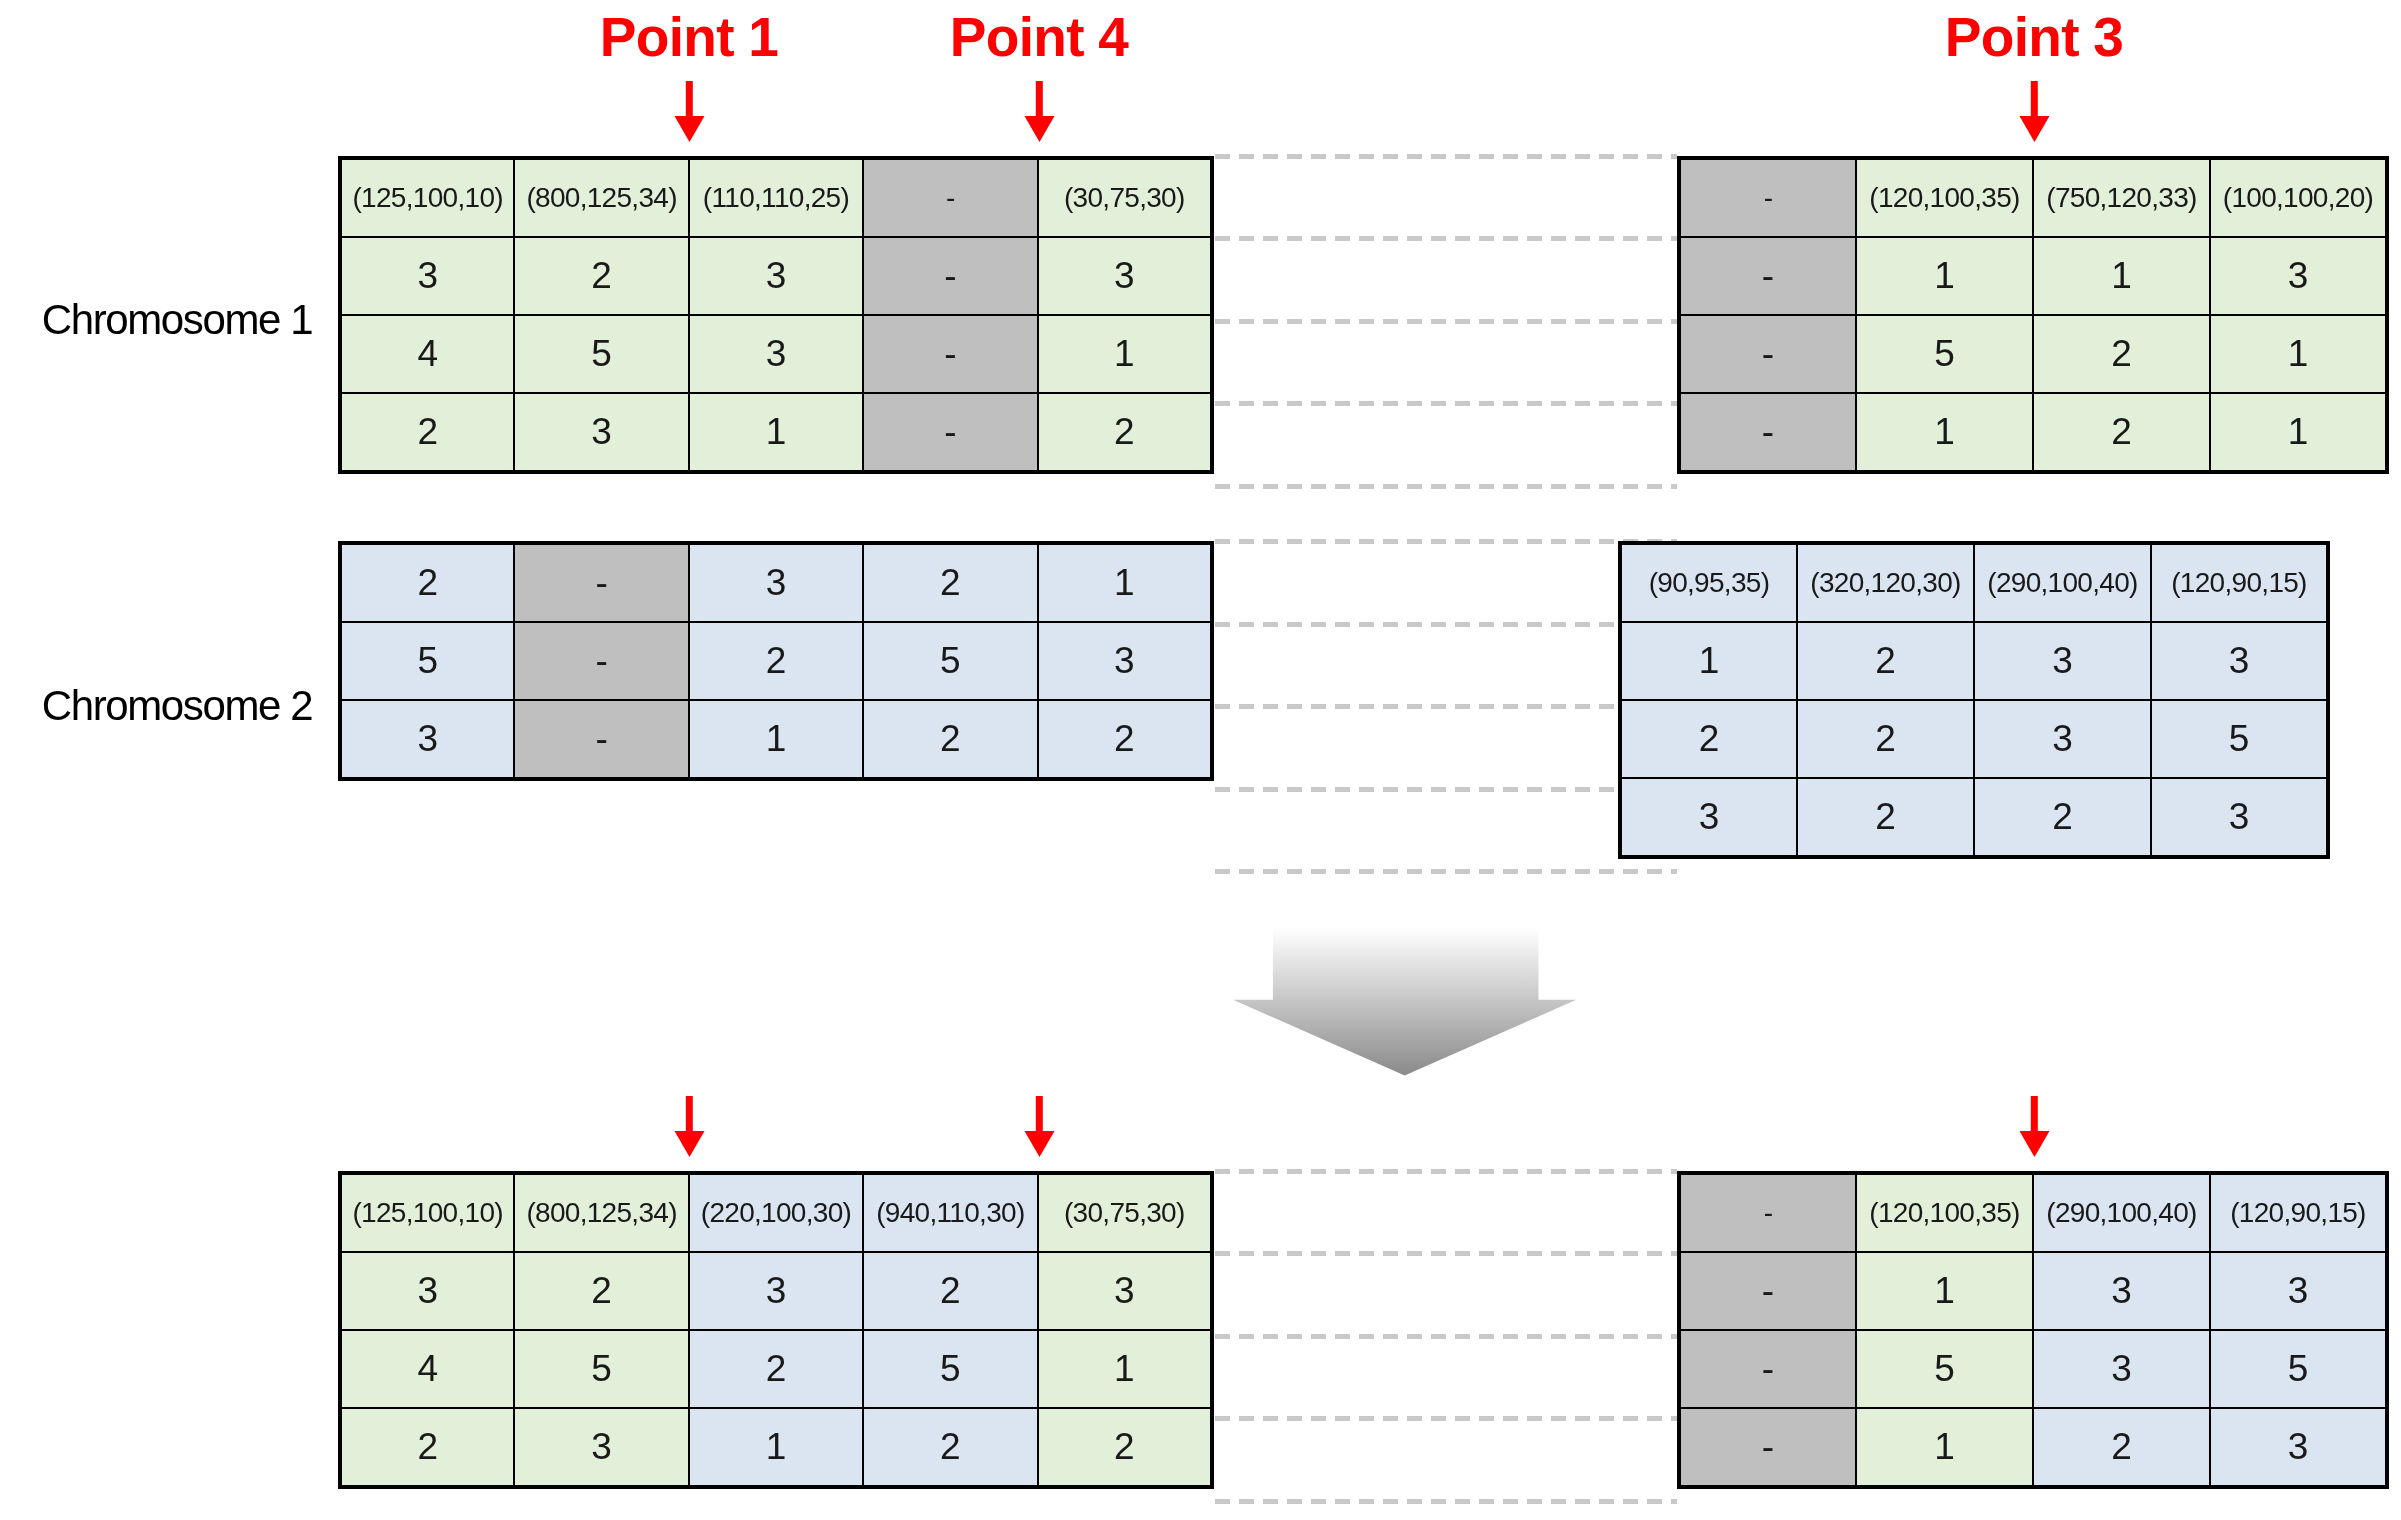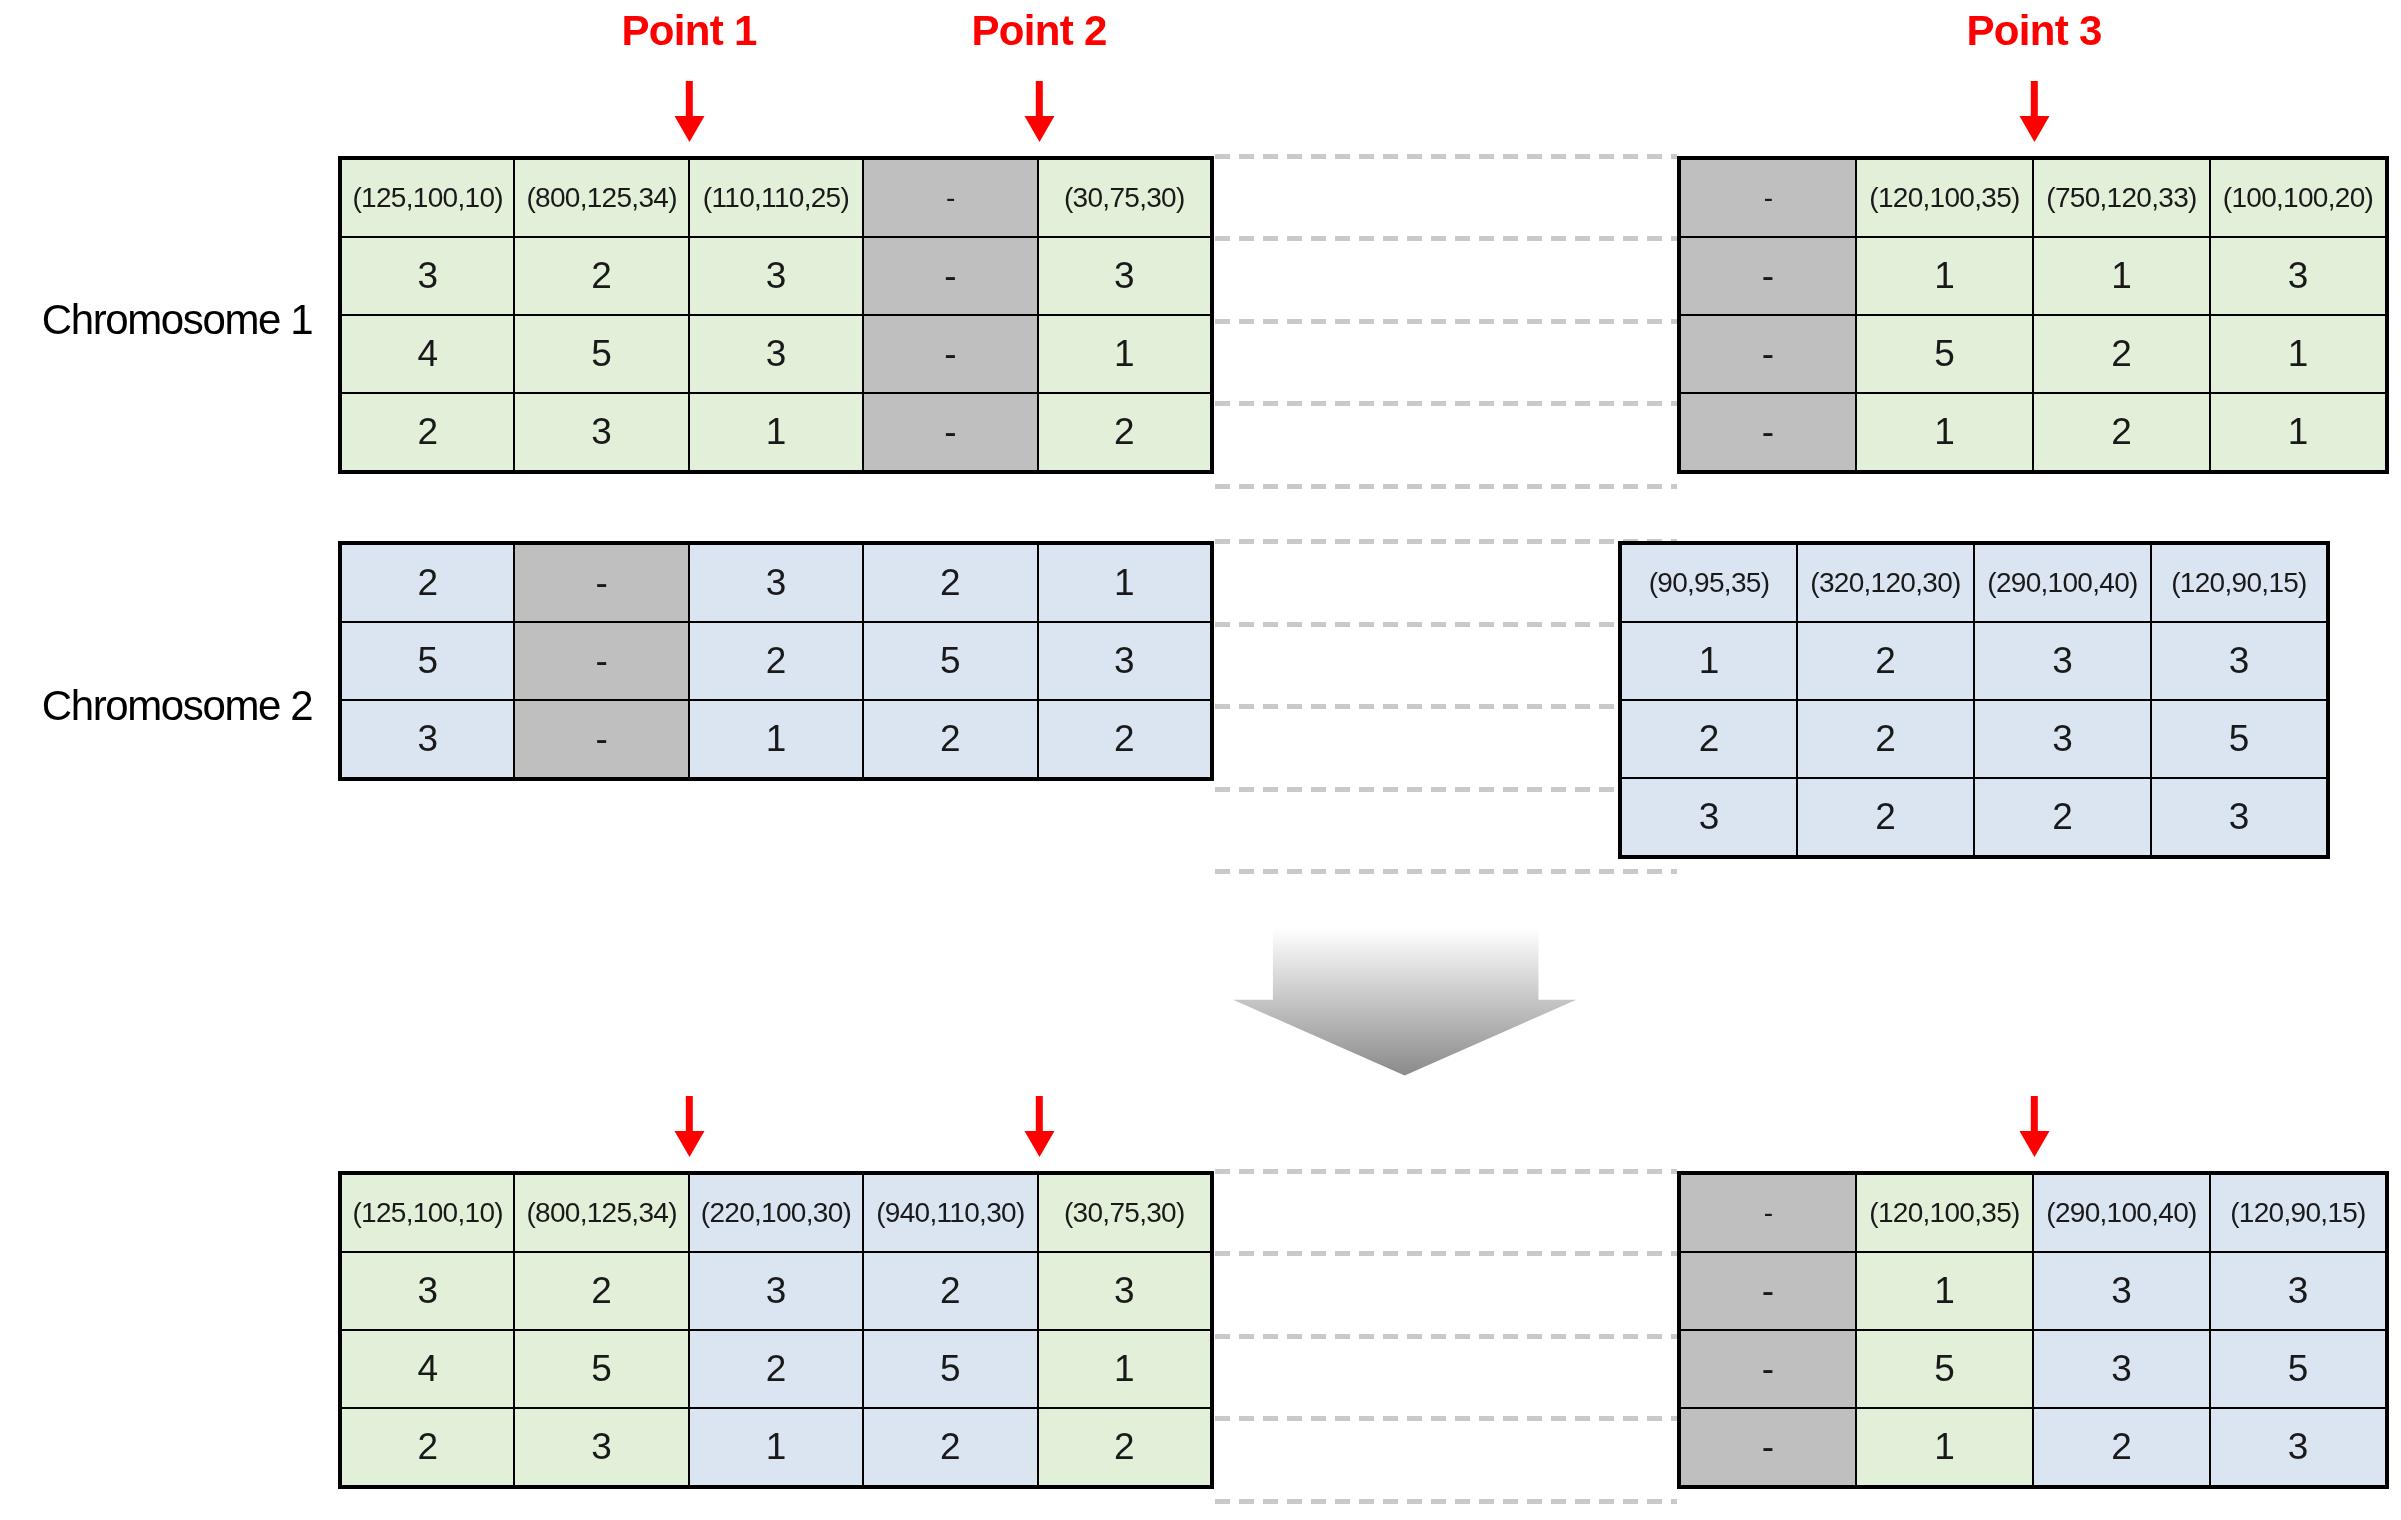--- a/index.html
+++ b/index.html
@@ -22,21 +22,21 @@
   .c-blue{background:var(--blue,#dbe5f1);}
   .c-gray{background:var(--gray,#bfbfbf);}
   
   .band-label{
     position:absolute;left:0;width:302px;text-align:center;
     font-size:42px;font-weight:normal;letter-spacing:-1.4px;color:#000;
     line-height:54px;height:54px;margin-left:26px;
   }
   .point-label{
     position:absolute;transform:translateX(-50%);
-    font-size:42px;font-weight:bold;letter-spacing:-0.7px;
+    font-size:55px;font-weight:bold;letter-spacing:-0.7px;
     color:var(--red,#ff0000);white-space:nowrap;line-height:1;
   }
   
   .rarrow{position:absolute;width:31px;height:61px;transform:translateX(-50%);}
   .rarrow .stem{
     position:absolute;left:50%;top:0;transform:translateX(-50%);
     width:7.4px;height:37px;background:var(--red,#ff0000);
   }
   .rarrow .head{
     position:absolute;left:50%;top:35px;transform:translateX(-50%);
@@ -52,21 +52,21 @@
   }
   
   .bigarrow{position:absolute;left:1231px;top:928px;width:346px;height:149px;}
 </style>
 </head>
 <body>
 
 <div class="stage">
 
   <div class="point-label" style="left:689px;top:9.5px">Point 1</div>
-  <div class="point-label" style="left:1039px;top:9.5px">Point 2</div>
+  <div class="point-label" style="left:1039px;top:9.5px">Point 4</div>
   <div class="point-label" style="left:2034px;top:9.5px">Point 3</div>
 
   <div class="rarrow" style="left:689px;top:81px">
       <div class="stem"></div>
       <div class="head"></div>
     </div>
   <div class="rarrow" style="left:1039px;top:81px">
       <div class="stem"></div>
       <div class="head"></div>
     </div>

